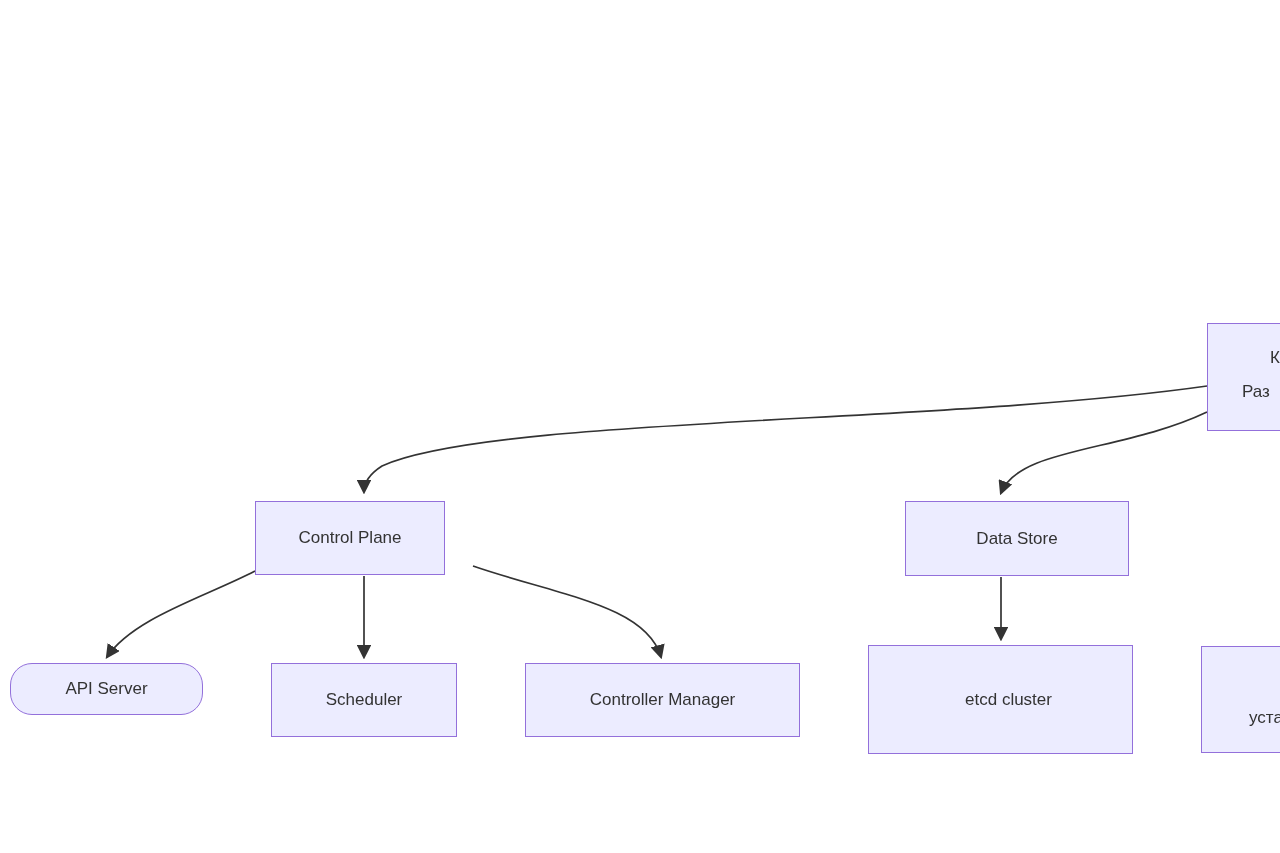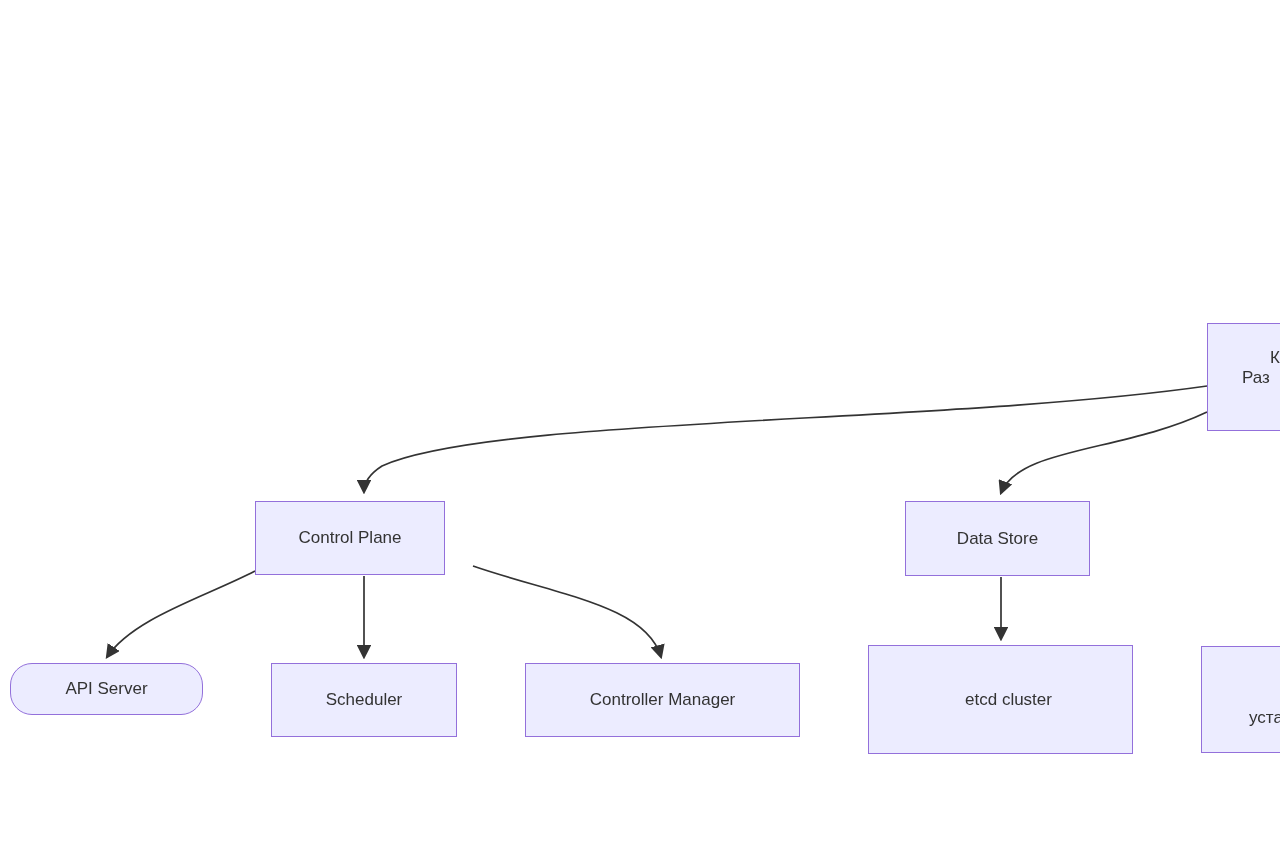--- a/index.html
+++ b/index.html
@@ -75,28 +75,28 @@
     <path class="edge" marker-end="url(#arrow)" d="M 1207 386 C 940 424, 490 417, 382 466 C 371 473, 364 481, 364 492"></path>
     <path class="edge" marker-end="url(#arrow)" d="M 1207 412 C 1123 452, 1019 447, 1001 493"></path>
     <path class="edge" marker-end="url(#arrow)" d="M 255 571 C 205 597, 133 618, 107 657"></path>
     <path class="edge" marker-end="url(#arrow)" d="M 364 576 L 364 657"></path>
     <path class="edge" marker-end="url(#arrow)" d="M 473 566 C 557 595, 646 605, 661 657"></path>
     <path class="edge" marker-end="url(#arrow)" d="M 1001 577 L 1001 639"></path>
   </svg>
 
   <div class="node clipped" style="left:1207px; top:323px; width:180px; height:108px;">
     <span class="frag" style="left:62px; top:24px;">К</span>
-    <span class="frag" style="left:34px; top:44px;">Раз</span>
+    <span class="frag" style="left:34px; top:58px;">Раз</span>
   </div>
 
   <div class="node" style="left:255px; top:501px; width:190px; height:74px;">
     <span>Control Plane</span>
   </div>
 
-  <div class="node" style="left:905px; top:501px; width:185px; height:75px;">
+  <div class="node" style="left:905px; top:501px; width:224px; height:75px;">
     <span>Data Store</span>
   </div>
 
   <div class="node" style="left:10px; top:663px; width:193px; height:52px;border-radius:22px;">
     <span>API Server</span>
   </div>
 
   <div class="node" style="left:271px; top:663px; width:186px; height:74px;text-align:center;">
     <span>Scheduler</span>
   </div>

